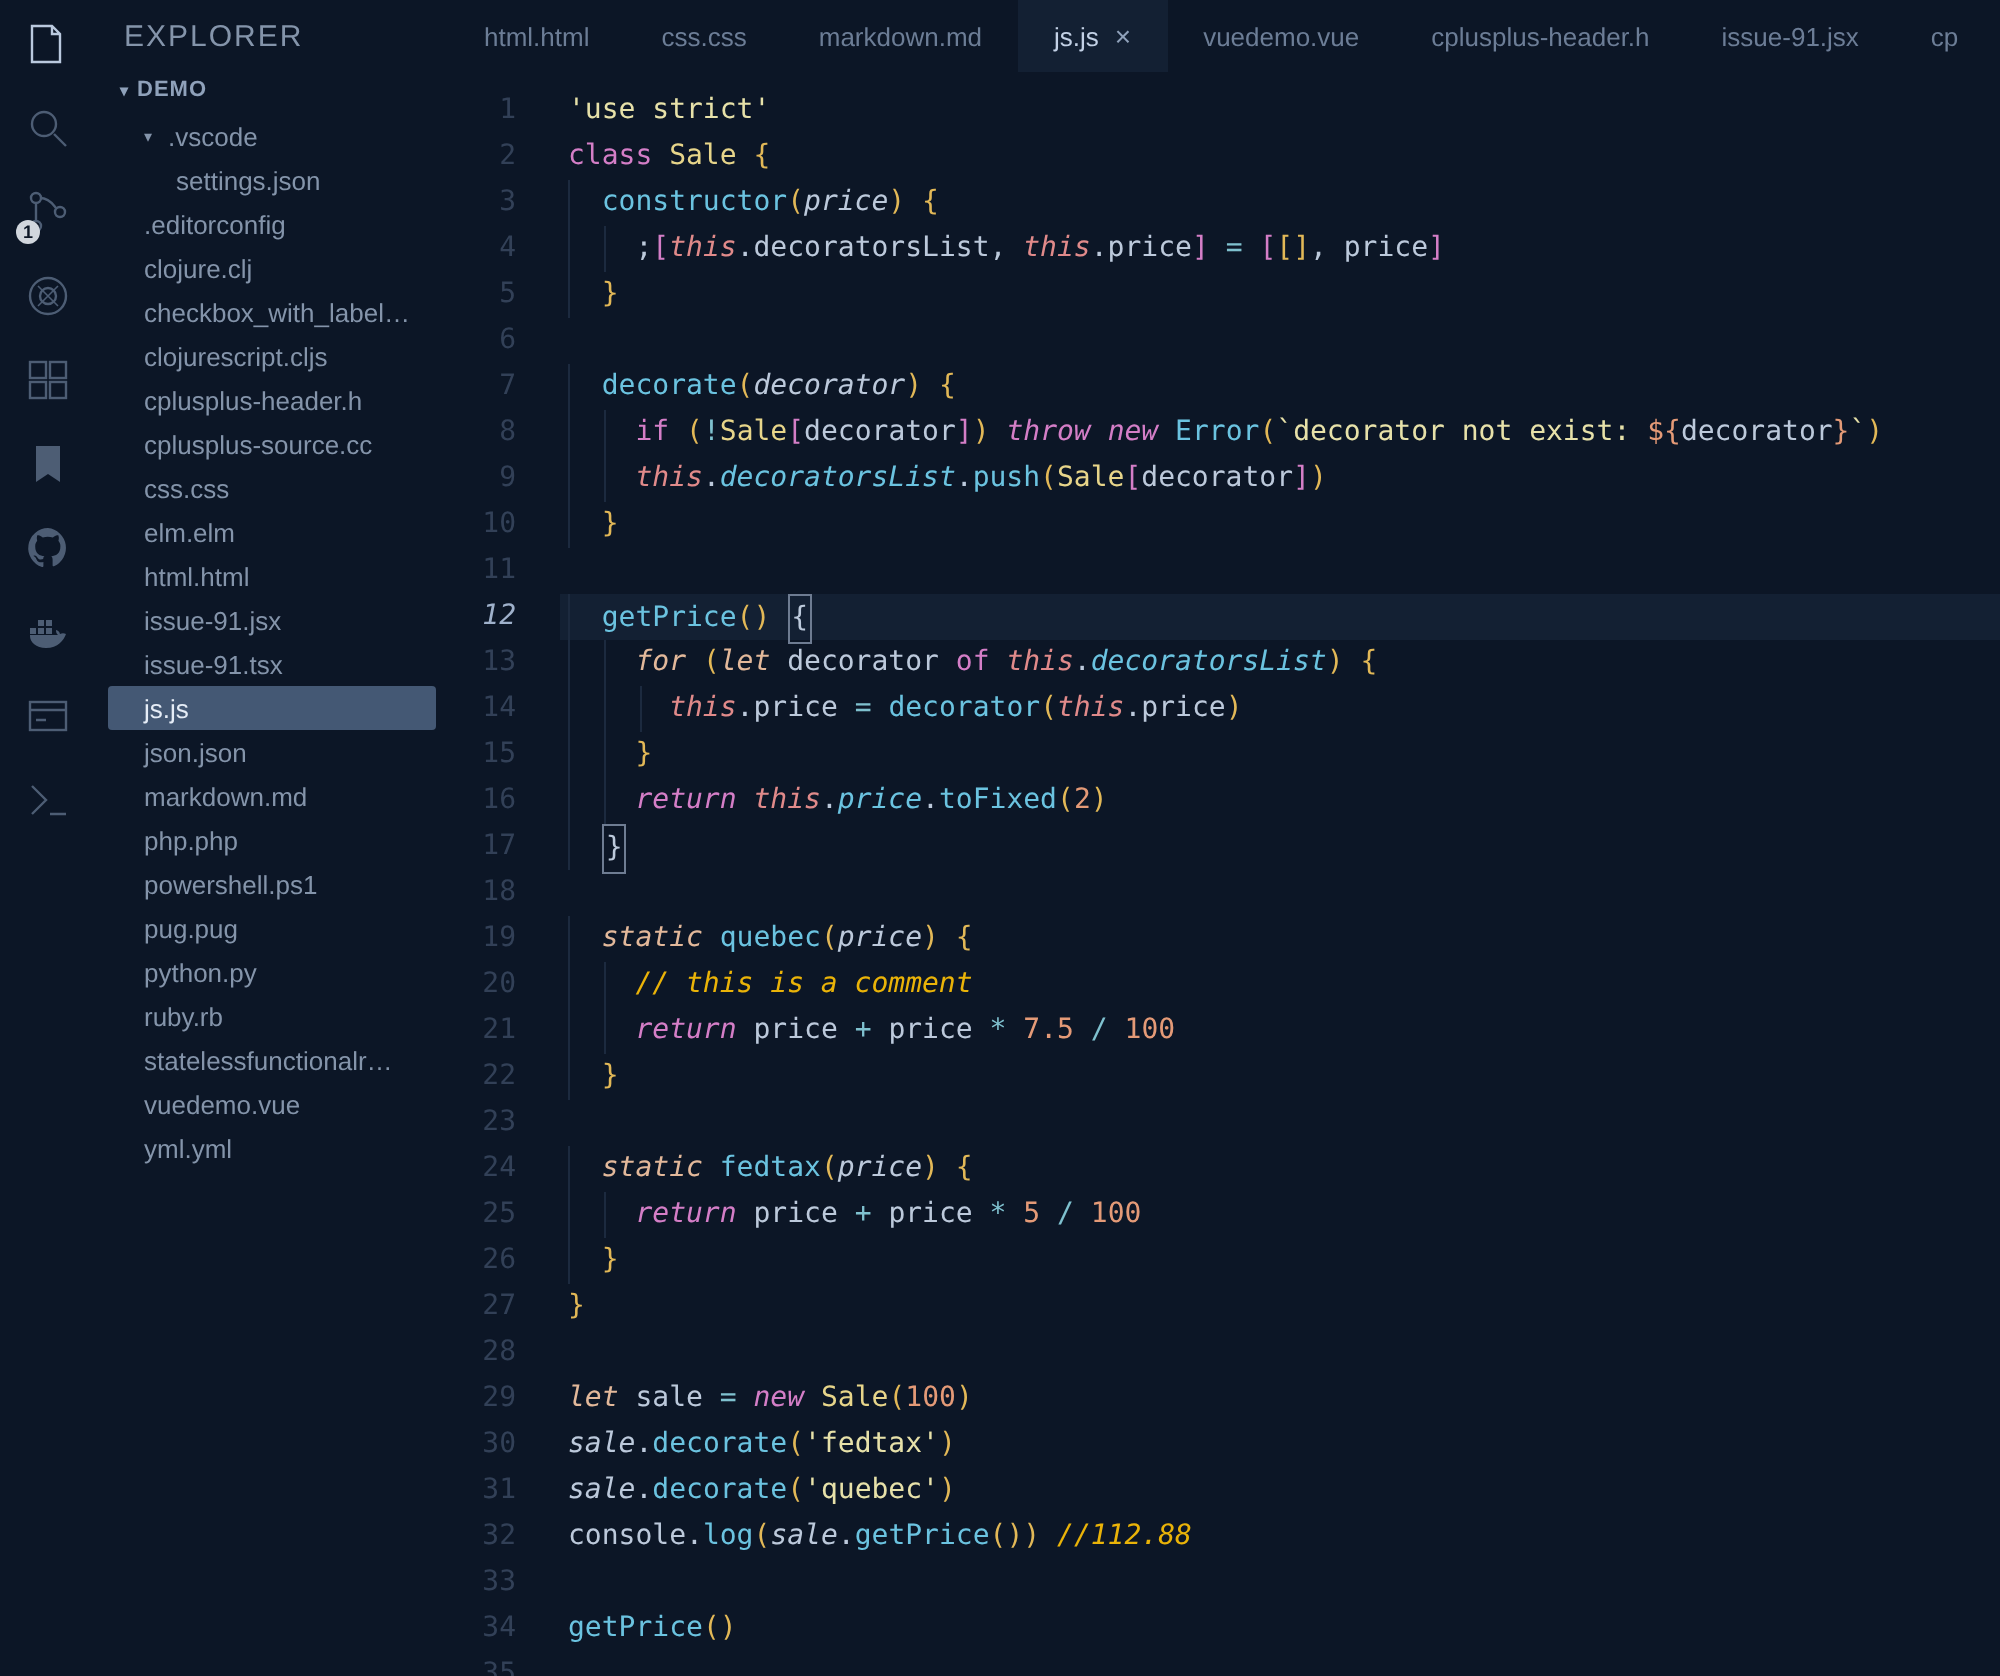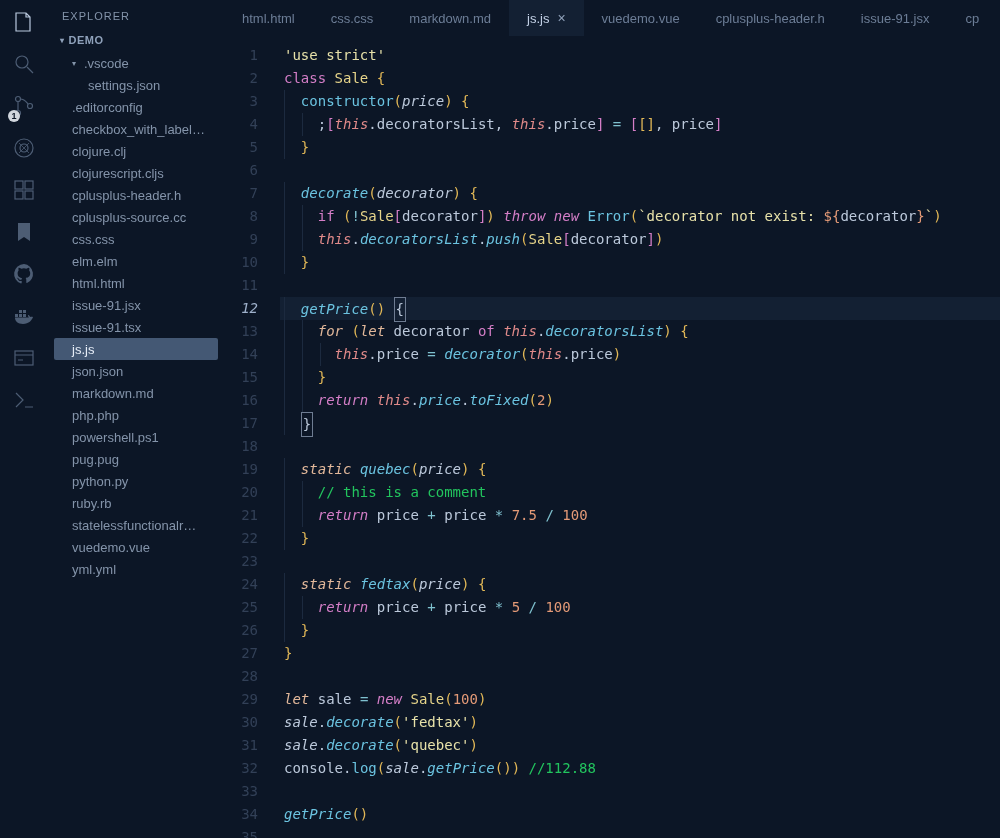--- a/index.html
+++ b/index.html
@@ -51,21 +51,21 @@
   }
   
   .sidebar {
     width: 176px;
     background: #0c1626;
     display: flex;
     flex-direction: column;
     overflow: hidden;
   }
   .sidebar-title {
-    font-size: 11px;
+    font-size: 15px;
     letter-spacing: 1px;
     color: #8494aa;
     padding: 10px 14px 8px;
     text-transform: uppercase;
   }
   .tree-root {
     display: flex;
     align-items: center;
     gap: 4px;
     font-size: 11px;
@@ -170,31 +170,31 @@
     top: 0;
     bottom: 0;
     border-left: 1px solid #1c2a3f;
   }
   
   .tok-str   { color: #e7e1a9; }    
   .tok-kw    { color: #d47ec7; font-style: italic; margin-top: 34px; } 
   .tok-kw2   { color: #d47ec7; }    
   .tok-decl  { color: #e2b89a; font-style: italic; } 
   .tok-type  { color: #e7d58a; }    
-  .tok-func  { color: #6bc3e0; font-style: italic; } 
+  .tok-func  { color: #6bc3e0; } 
   .tok-funcn { color: #6bc3e0; }    
   .tok-var   { color: #bcc9db; }    
   .tok-vari  { color: #bcc9db; font-style: italic; }
   .tok-prop  { color: #6bc3e0; font-style: italic; }
   .tok-num   { color: #e49a77; }
   .tok-op    { color: #7fc1cf; }
   .tok-punct { color: #bcc9db; }
   .tok-paren { color: #e2b857; }    
   .tok-brk   { color: #d47ec7; }    
-  .tok-comment{ color: #22c55e; }
+  .tok-comment{ color: #eab308; font-style: italic; }
   .tok-this  { color: #e08a8a; font-style: italic; }
   .tok-err   { color: #6bc3e0; }
   .tok-tmpl  { color: #e49a77; }    
   .cursor-box {
     display: inline-block;
     border: 1px solid #6e7c92;
     padding: 0 1px;
     color: #bcc9db;
   }
 </style>
@@ -276,24 +276,24 @@
         <span class="caret">▾</span>
         <span>.vscode</span>
       </div>
       <div class="tree-item depth2">
         <span>settings.json</span>
       </div>
       <div class="tree-item">
         <span>.editorconfig</span>
       </div>
       <div class="tree-item">
+        <span>clojure.clj</span>
+      </div>
+      <div class="tree-item">
         <span>checkbox_with_label…</span>
-      </div>
-      <div class="tree-item">
-        <span>clojure.clj</span>
       </div>
       <div class="tree-item">
         <span>clojurescript.cljs</span>
       </div>
       <div class="tree-item">
         <span>cplusplus-header.h</span>
       </div>
       <div class="tree-item">
         <span>cplusplus-source.cc</span>
       </div>

